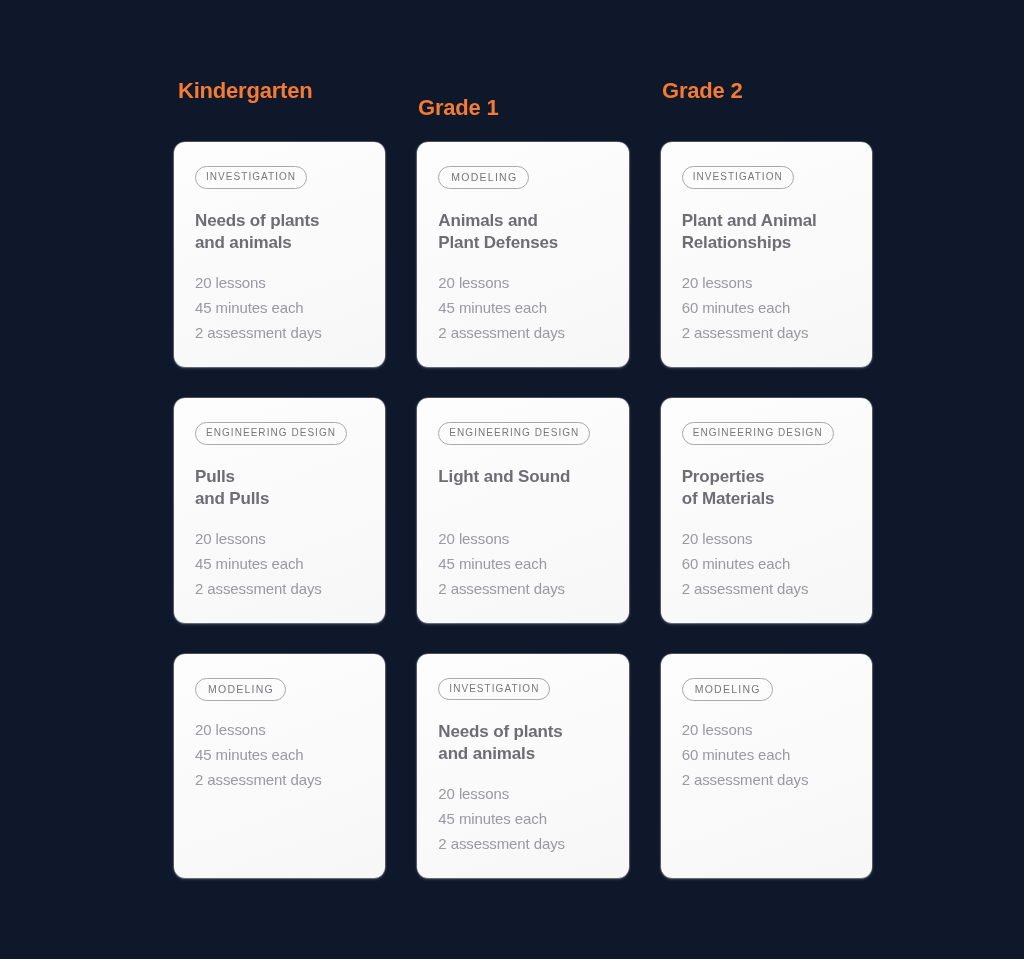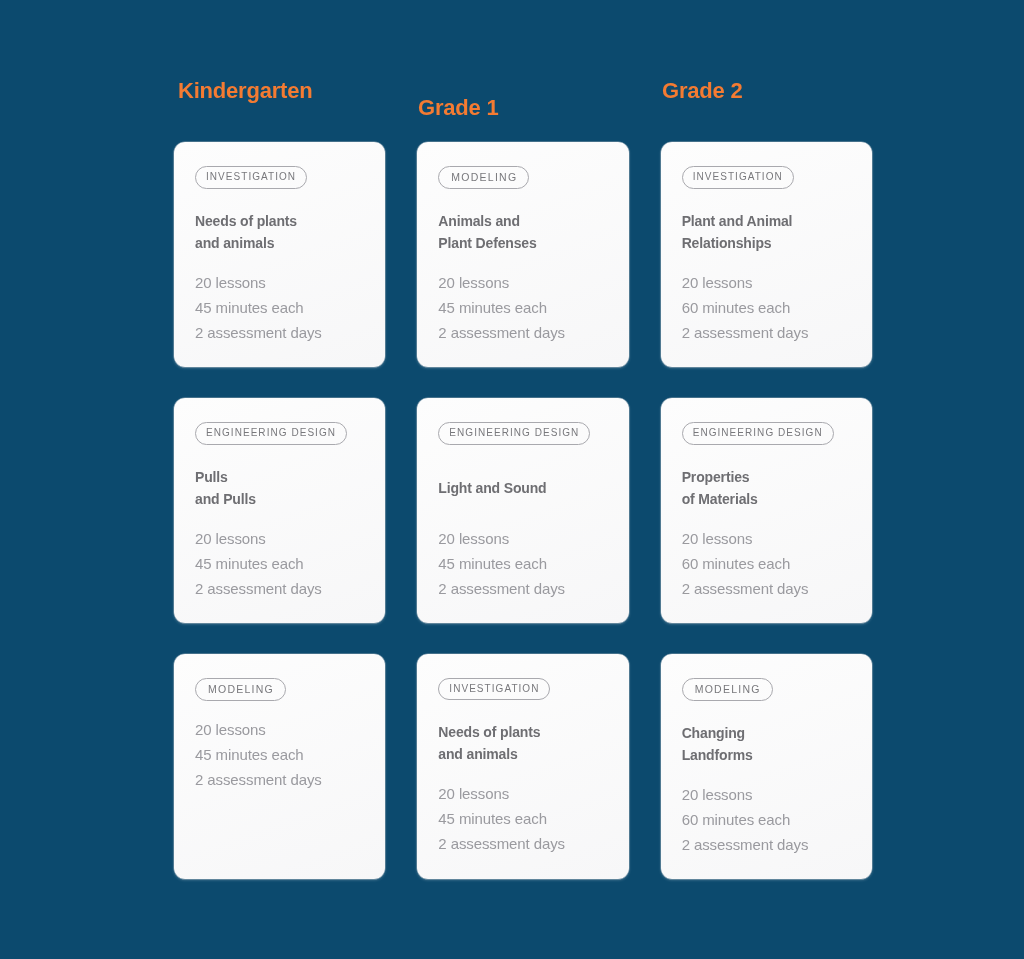--- a/index.html
+++ b/index.html
@@ -13,21 +13,21 @@
     height: 959px;
     overflow: hidden;
     font-family: "Liberation Sans", sans-serif;
     -webkit-font-smoothing: antialiased;
   }
 
   #stage {
     position: relative;
     width: 1024px;
     height: 959px;
-    background: #0c4a6e;
+    background: #0f172a;
   }
 
   
   .header-row {
     position: absolute;
     left: 174px;
     top: 74px;
     width: 700px;
     height: 38px;
   }
@@ -86,31 +86,31 @@
   }
   .badge.wide {
     font-size: 10px;
     letter-spacing: 1.05px;
     padding: 5px 10px;
   }
 
   
   .card-title {
     margin-top: 21px;
-    font-size: 14px;
+    font-size: 17px;
     font-weight: bold;
     line-height: 22px;
     color: #6e6e72;
     letter-spacing: -0.15px;
     min-height: 44px;
   }
   .card-title .tline { display: block; }
   .card-title.single-low {
     display: flex;
-    align-items: center;
+    align-items: flex-start;
   }
 
   
   .card-meta {
     margin-top: 16px;
     font-size: 15px;
     line-height: 25px;
     color: #9a9a9f;
     letter-spacing: -0.1px;
   }
@@ -186,24 +186,21 @@
             <span class="mline">2 assessment days</span>
           </div></div>
         <div class="card"><span class="badge wide">INVESTIGATION</span><div class="card-title">
             <span class="tline">Needs of plants</span>
             <span class="tline">and animals</span>
           </div><div class="card-meta">
             <span class="mline">20 lessons</span>
             <span class="mline">45 minutes each</span>
             <span class="mline">2 assessment days</span>
           </div></div>
-        <div class="card"><span class="badge">MODELING</span><div class="card-title">
-            <span class="tline">Changing</span>
-            <span class="tline">Landforms</span>
-          </div><div class="card-meta">
+        <div class="card"><span class="badge">MODELING</span><div class="card-meta">
             <span class="mline">20 lessons</span>
             <span class="mline">60 minutes each</span>
             <span class="mline">2 assessment days</span>
           </div></div>
       </div>
     </div>
 
 </div>
 
 </body></html>

